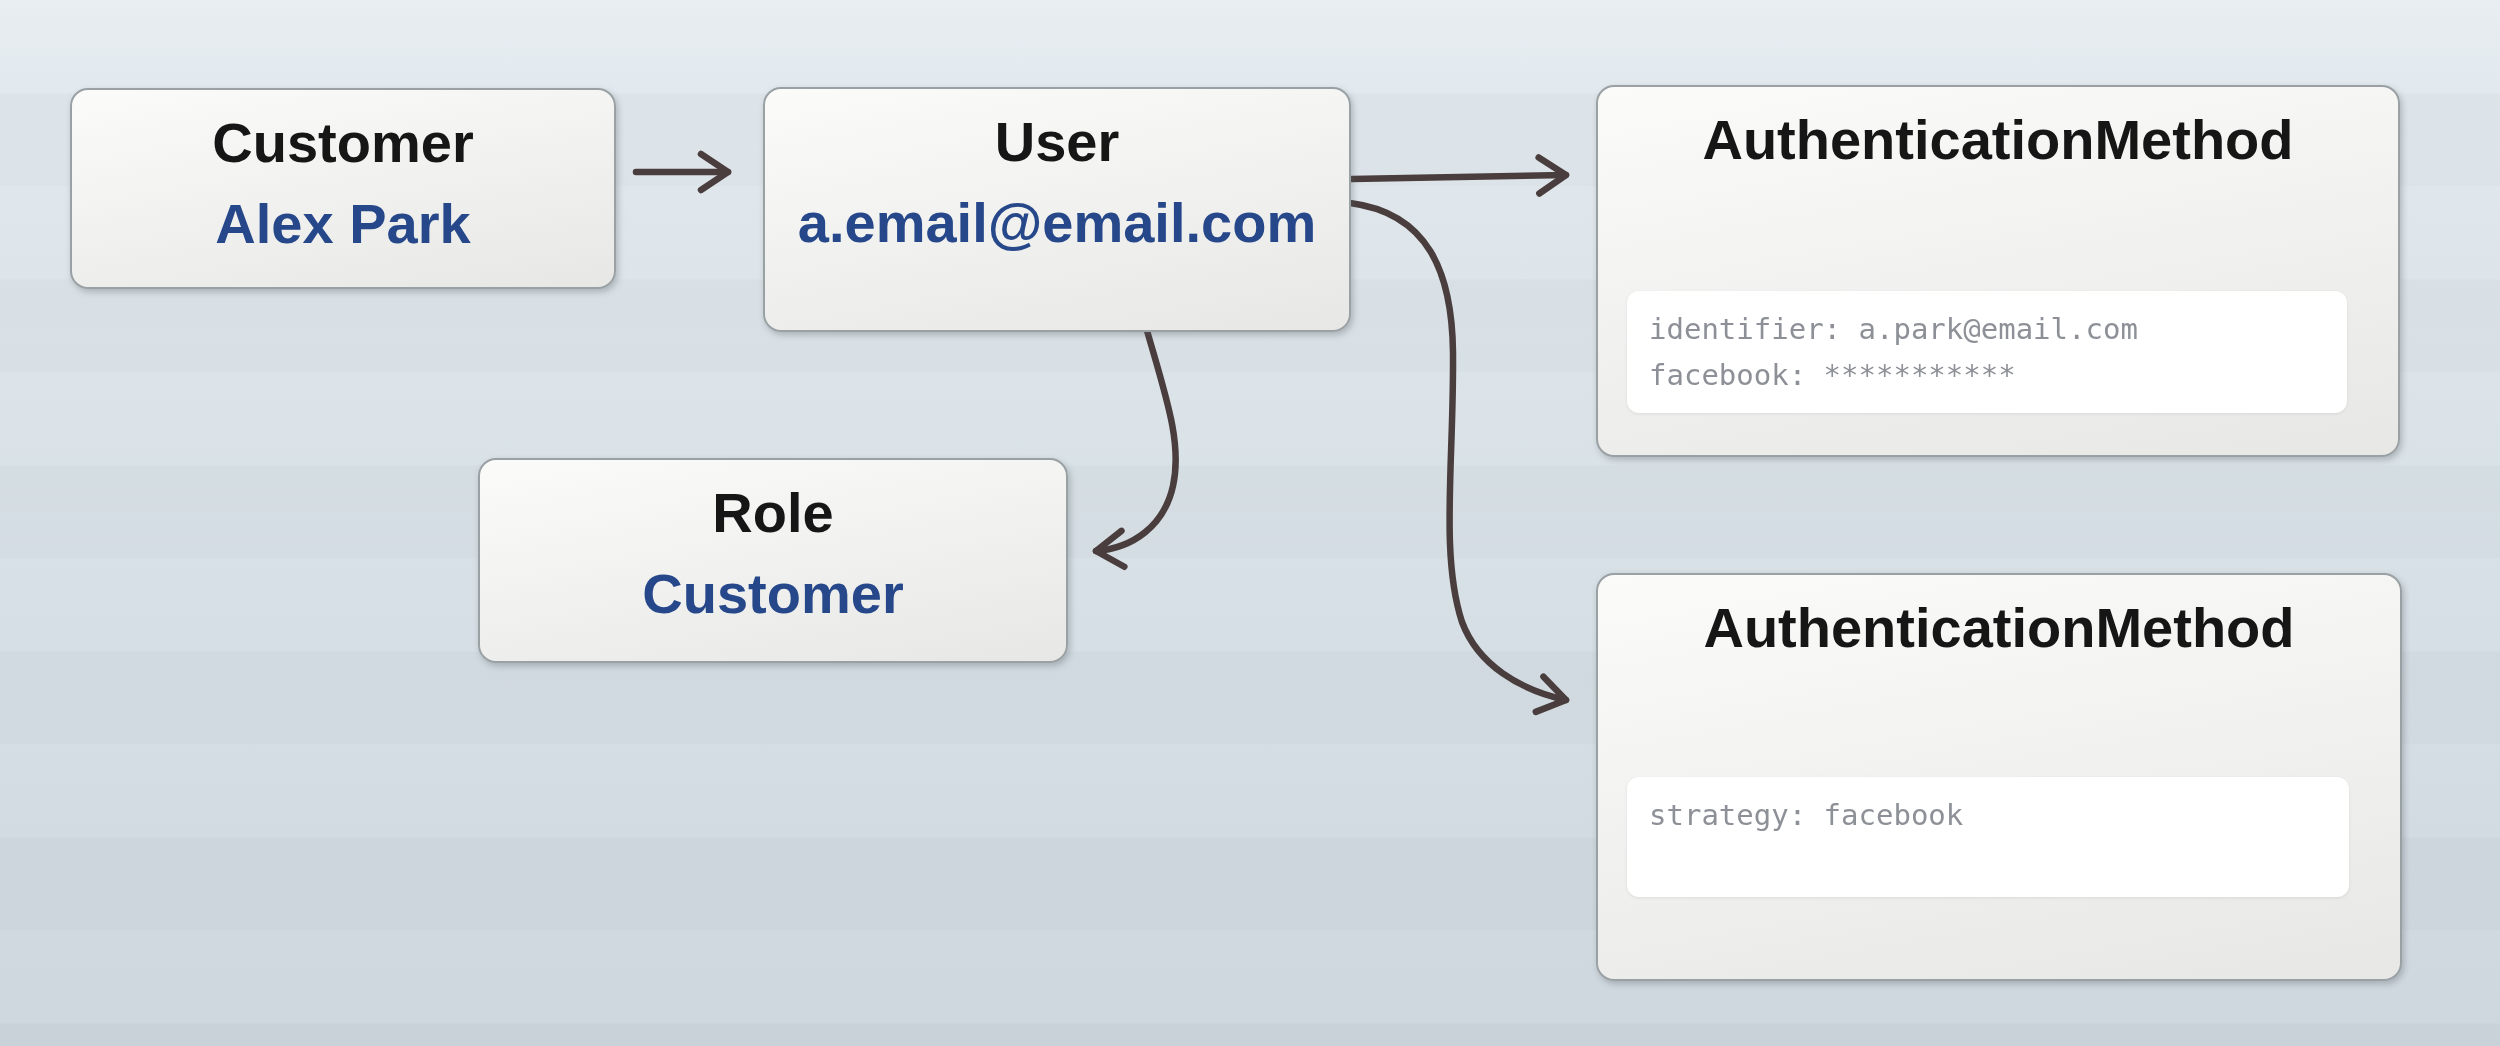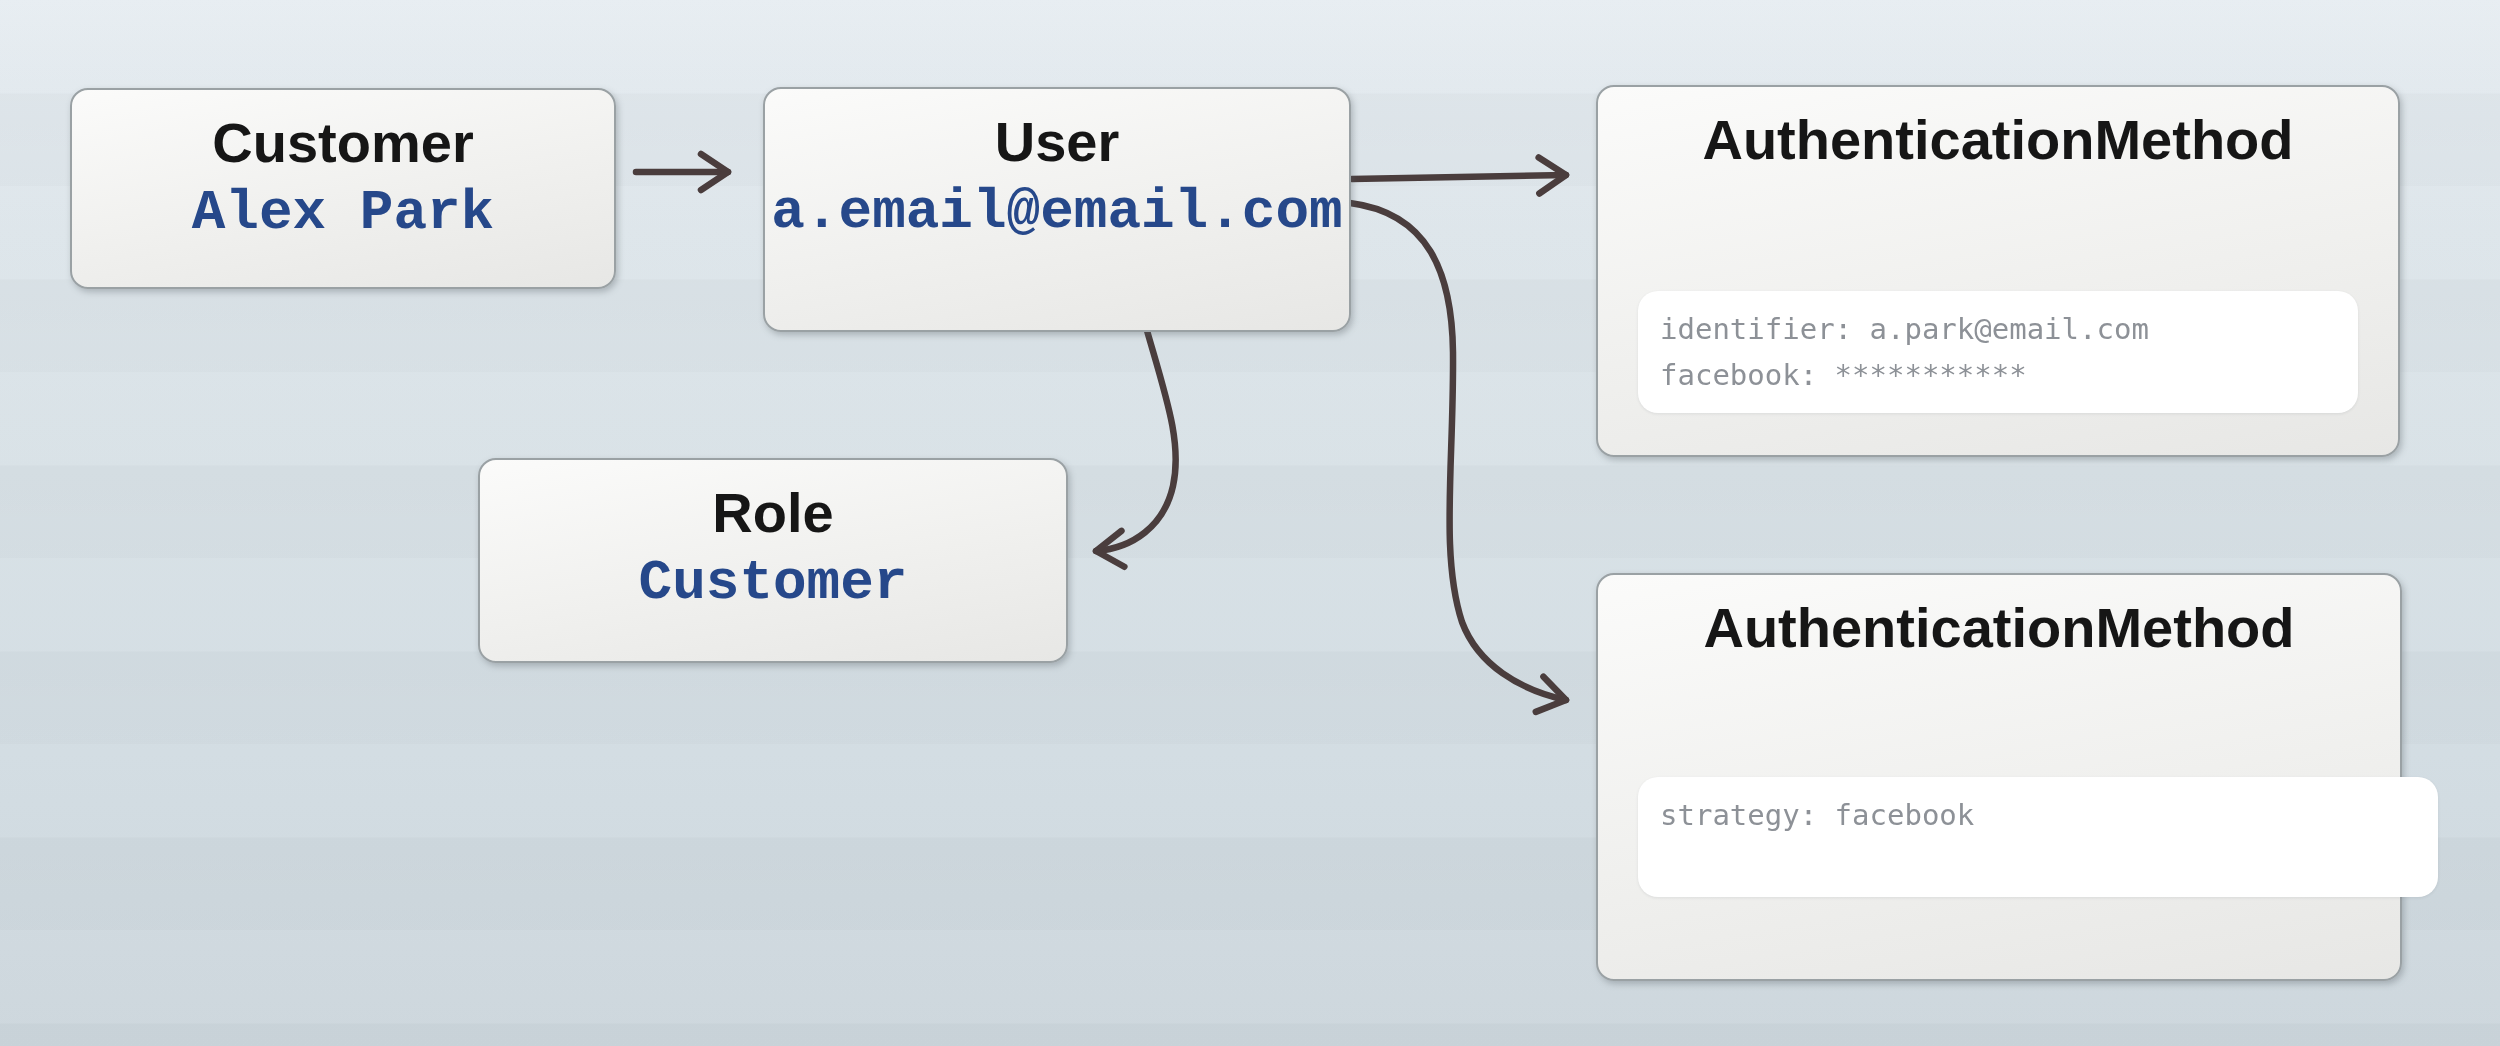--- a/index.html
+++ b/index.html
@@ -54,26 +54,26 @@
     box-shadow:2px 3px 6px rgba(85,95,100,0.35);
   }
   .node .t1,.node .t2{
     position:absolute;left:0;right:0;
     height:46px;line-height:46px;
     text-align:center;
     font-size:56px;font-weight:700;
     white-space:nowrap;
   }
   .node .t1{top:30px;color:var(--title-color);}
-  .node .t2{top:100px;color:var(--value-color);font-family:Liberation Mono, monospace;}
+  .node .t2{top:111px;color:var(--value-color);}
   .attrs{
     position:absolute;
-    left:40px;top:204px;
+    left:29px;top:204px;
     background:#ffffff;
-    border-radius:20px;
+    border-radius:12px;
     box-shadow:0 1px 3px rgba(60,70,75,0.10);
     box-sizing:border-box;
     padding:15px 20px 12px 22px;
   }
   .attr-line{
     font-family:"DejaVu Sans Mono", monospace;
     font-size:29px;
     line-height:46px;
     color:var(--attr-color);
     white-space:nowrap;
@@ -115,18 +115,18 @@
   <div class="node" style="left:1596px;top:85px;width:804px;height:372px;">
     <div class="t1">AuthenticationMethod</div>
     <div class="attrs" style="width:720px;height:122px;">
       <div class="attr-line">identifier: a.park@email.com</div>
       <div class="attr-line">facebook: ***********</div>
     </div>
   </div>
 
   <div class="node" style="left:1596px;top:573px;width:806px;height:408px;">
     <div class="t1">AuthenticationMethod</div>
-    <div class="attrs" style="width:800px;height:120px;top:202px;">
+    <div class="attrs" style="width:722px;height:120px;top:202px;">
       <div class="attr-line">strategy: facebook</div>
     </div>
   </div>
 
 </div>
 
 </body></html>

